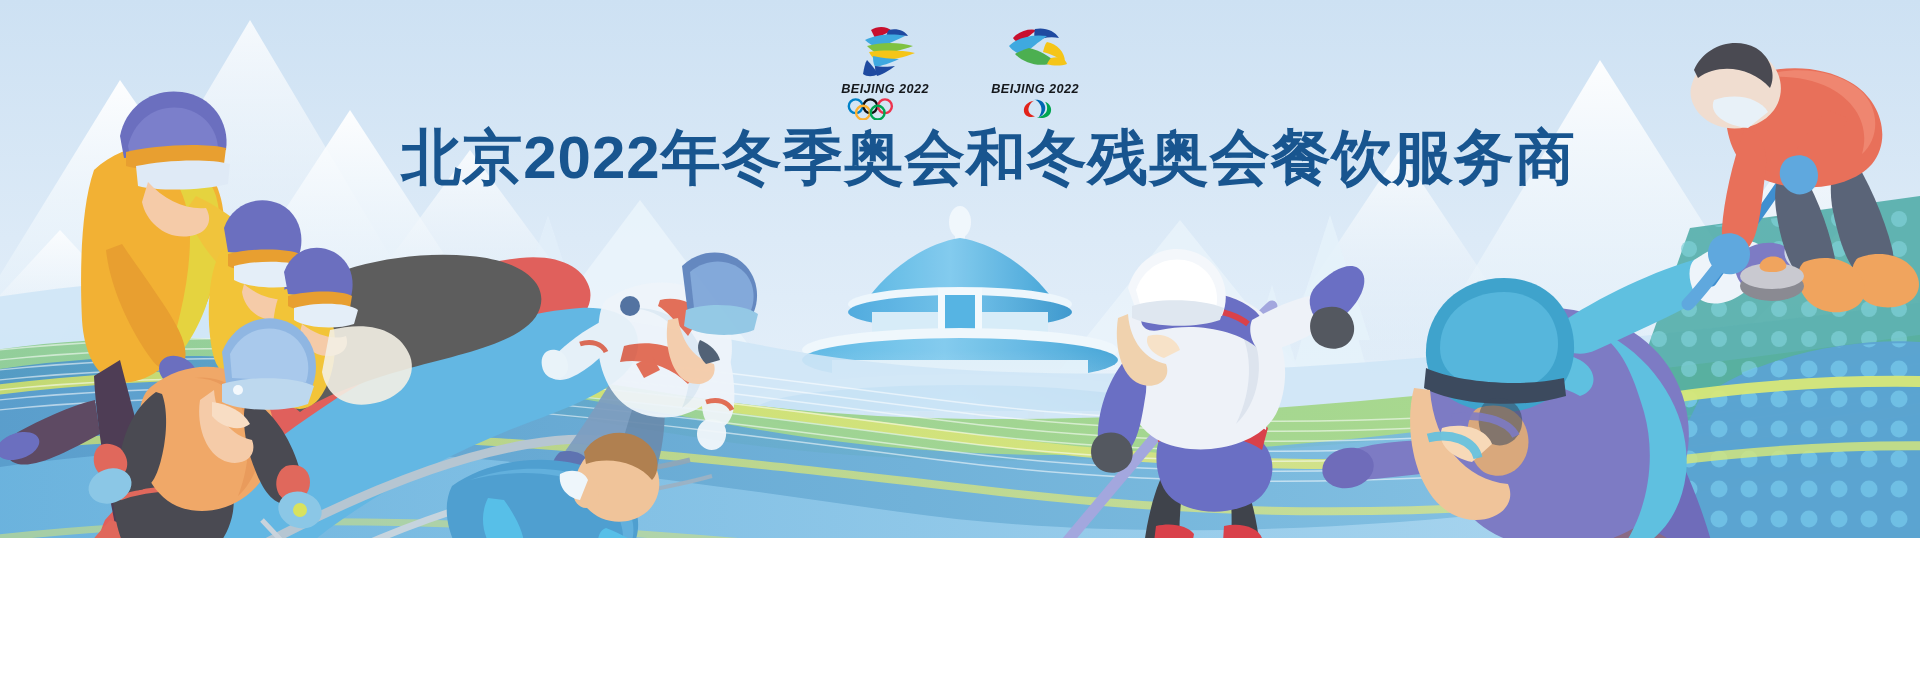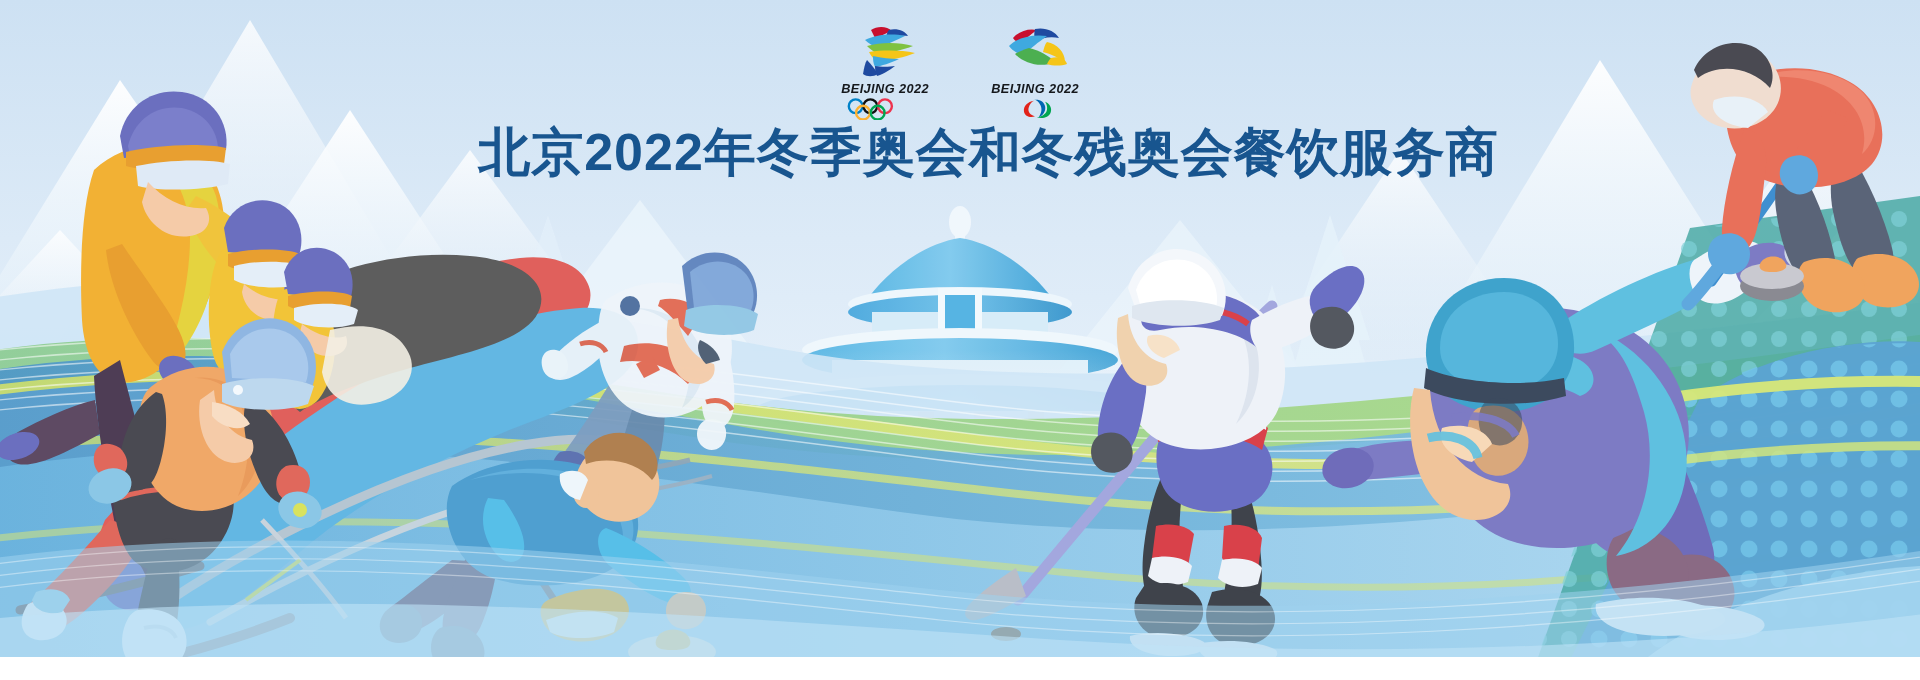--- a/index.html
+++ b/index.html
@@ -1,20 +1,20 @@
 <!DOCTYPE html>
 <html><head>
 <meta charset="utf-8">
 <style>
   html,body{margin:0;padding:0;background:#fff;}
   body{font-family:"Liberation Sans","DejaVu Sans",sans-serif;}
 
   #banner{
     position:relative;
-    width:1920px;height:657px;
+    width:1920px;height:538px;
     overflow:hidden;
     background:linear-gradient(180deg,#cfe2f3 0%,#d6e7f5 22%,#e2eef9 45%,#e9f3fb 62%,#dceaf6 100%);
   }
 
   .layer{position:absolute;inset:0;}
   .layer svg{display:block;width:1920px;height:680px;}
 
   
   #logo-block{
     position:absolute;left:0;right:0;top:22px;
@@ -31,21 +31,21 @@
     transform:scaleX(1.02);
   }
   .logo-sym{height:22px;margin-top:2px;}
 
   
   #title{
     position:absolute;left:12px;right:0;top:118px;
     text-align:center;z-index:45;
     font-family:"Liberation Sans","DejaVu Sans",sans-serif;
     font-weight:bold;
-    font-size:52px;letter-spacing:1px;
+    font-size:60px;letter-spacing:1px;
     color:#18558f;
     white-space:nowrap;
     padding-left:45px;
   }
 </style>
 </head>
 <body>
 
 <div id="banner">
 

